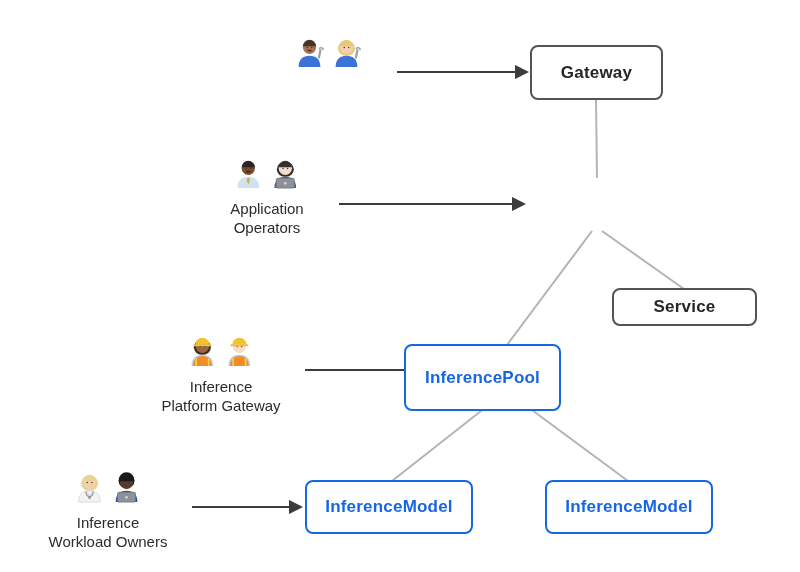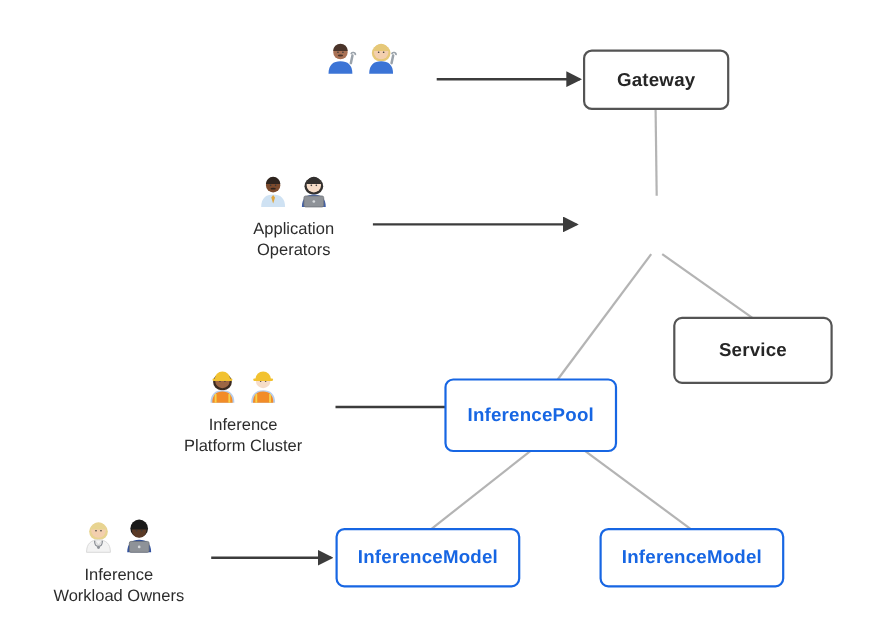--- a/index.html
+++ b/index.html
@@ -42,21 +42,21 @@
         <line x1="500" y1="396" x2="392" y2="481" stroke="#b4b4b4" stroke-width="2"></line>
         <line x1="513" y1="396" x2="628" y2="481" stroke="#b4b4b4" stroke-width="2"></line>
       </g>
   </svg>
 
   <div class="node dark" style="left:530px;top:45px;width:133px;height:55px">
     <span>Gateway</span>
   </div>
 
 
-  <div class="node dark" style="left:612px;top:288px;width:145px;height:61px">
+  <div class="node dark" style="left:612px;top:288px;width:145px;height:38px">
     <span>Service</span>
   </div>
 
   <div class="node blue" style="left:404px;top:344px;width:157px;height:67px">
     <span>InferencePool</span>
   </div>
 
   <div class="node blue" style="left:305px;top:480px;width:168px;height:54px">
     <span>InferenceModel</span>
   </div>
@@ -143,21 +143,21 @@
           <circle cx="18" cy="13" r="7" fill="#f6ddc9"></circle>
           <circle cx="15.6" cy="13.2" r="0.8" fill="#3a3a3a"></circle>
           <circle cx="20.4" cy="13.2" r="0.8" fill="#3a3a3a"></circle>
           <path d="M10.5,11.5 a7.5,7.5 0 0 1 15,0 Z" fill="#f2c230"></path>
           <rect x="8.4" y="10.8" width="19.2" height="2.2" rx="1.1" fill="#f2c230"></rect>
           <rect x="16.4" y="4.6" width="3.2" height="3" rx="1.2" fill="#f2c230"></rect>
         </svg>
       </div>
     <div class="plabel">
       <div>Inference</div>
-      <div>Platform Cluster</div>
+      <div>Platform Gateway</div>
     </div>
   </div>
 
   <div class="persona" style="left:108px;top:470px">
     <div class="icons">
         <svg viewBox="0 0 36 36" class="person">
           <rect x="9" y="6" width="18" height="16" rx="8" fill="#e8d491"></rect>
           <path d="M6.5,34 C6.5,25.5 11,22 18,22 C25,22 29.5,25.5 29.5,34 Z" fill="#f3f3f3" stroke="#d4d4d4" stroke-width="0.8"></path>
           <path d="M14,22 L18,27.5 L22,22" fill="none" stroke="#dcdcdc" stroke-width="1.3"></path>
           <path d="M14.2,22.8 q0,5.4 3.8,5.4 q3.8,0 3.8,-5.4" fill="none" stroke="#8e9298" stroke-width="1.2"></path>

